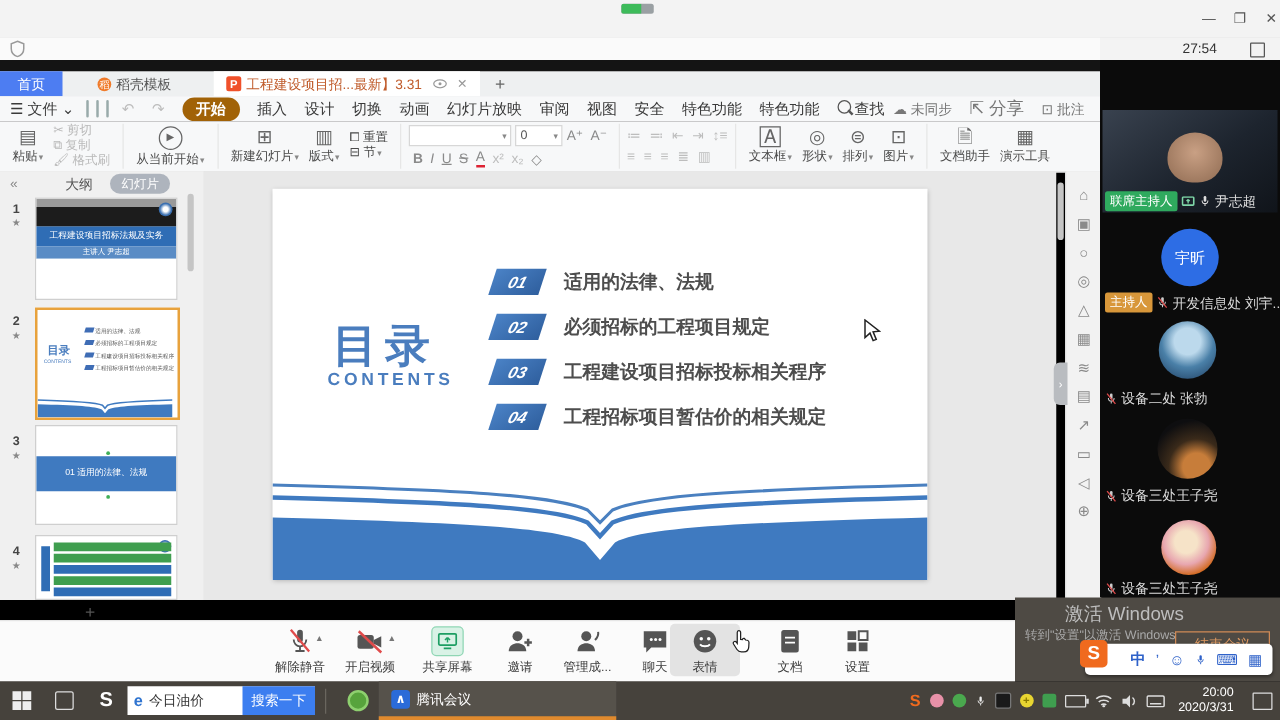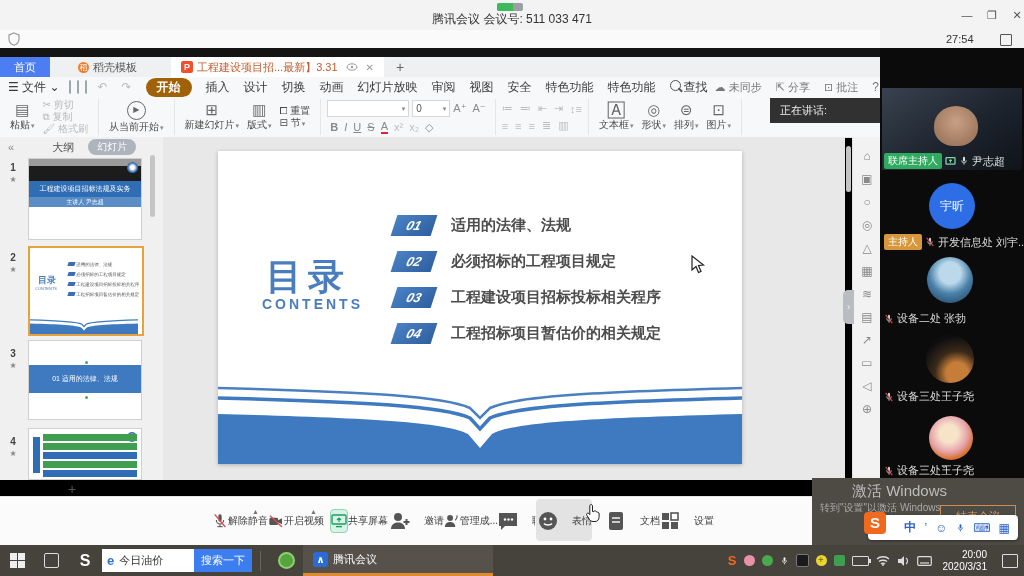--- a/index.html
+++ b/index.html
@@ -78,21 +78,21 @@
   .rstrip{left:852px;top:137px;width:28px;height:343px;background:#f2f2f2;border-left:1px solid #e0e0e0;}
   .rstrip .col{padding-top:12px;gap:9px;font-size:12px;color:#8a8a8a;}
   .handle{left:843px;top:290px;width:11px;height:34px;background:#b9bcc0;border-radius:5px 0 0 5px;color:#fff;font-size:9px;text-align:center;line-height:34px;}
 
   
   .notesbar{left:0;top:480px;width:845px;height:16px;background:#efefef;border-top:1px solid #ddd;font-size:11px;color:#666;display:flex;align-items:center;}
   .note-ico{width:11px;height:9px;border:1px solid #888;border-radius:1px;margin:0 5px 0 155px;}
 
   
   .mtoolbar{left:0;top:496px;width:812px;height:49px;background:#fbfbfb;border-top:1px solid #e6e6e6;}
-  .mbtn{position:absolute;top:499px;width:56px;height:42px;display:flex;flex-direction:row;align-items:center;justify-content:space-between;padding-top:2px;box-sizing:border-box;}
+  .mbtn{position:absolute;top:499px;width:56px;height:42px;display:flex;flex-direction:column;align-items:center;justify-content:space-between;padding-top:2px;box-sizing:border-box;}
   .mbtn .lbl{font-size:10px;color:#3c3c3c;white-space:nowrap;}
   .mbtn-hl{background:#e3e3e3;border-radius:4px;}
   .upcaret{position:absolute;font-size:7px;color:#777;}
 
   
   .sidebar{left:880px;top:48px;width:144px;height:430px;background:#0b0b0b;overflow:hidden;}
   .prow{position:absolute;left:884px;display:flex;align-items:center;gap:3px;color:#ddd;font-size:11px;white-space:nowrap;}
   .badge-g{background:#2faa5e;color:#fff;font-size:10px;padding:1px 4px;border-radius:2px;}
   .badge-o{background:#d8973a;color:#fff;font-size:10px;padding:1px 4px;border-radius:2px;}
   .av{position:absolute;border-radius:50%;}
@@ -134,21 +134,20 @@
 </style>
 </head>
 <body>
 
 <div id="stage">
 
   <div class="abs topbar"></div>
   <div class="abs signal">
       <i></i>
     </div>
-  <div class="abs topbar-title">腾讯会议 会议号: 511 033 471</div>
   <div class="abs winctl" style="left:958px;">—</div>
   <div class="abs winctl" style="left:983px;">❐</div>
   <div class="abs winctl" style="left:1008px;">✕</div>
 
   <div class="abs quickstrip">
     <svg class="abs" style="left:8px;top:2px;" width="12" height="14" viewBox="0 0 12 14">
       <path d="M6 1 L11 3 V7 C11 10.5 8.8 12.4 6 13.3 C3.2 12.4 1 10.5 1 7 V3 Z" fill="none" stroke="#9a9a9a" stroke-width="1.2"></path>
     </svg>
   </div>
   <div class="abs timer-strip"></div>
@@ -191,21 +190,21 @@
     <span class="mi">切换</span>
     <span class="mi">动画</span>
     <span class="mi">幻灯片放映</span>
     <span class="mi">审阅</span>
     <span class="mi">视图</span>
     <span class="mi">安全</span>
     <span class="mi">特色功能</span>
     <span class="mi">特色功能</span>
     <span class="mi"><span class="lens"></span><span>查找</span></span>
     <span class="mi" style="margin-left:auto;font-size:11px;color:#777;">☁ <span>未同步</span></span>
-    <span class="mi" style="font-size:11px;color:#777;">⇱ <span>分享</span></span>
+    <span class="mi" style="font-size:14px;color:#777;">⇱ <span>分享</span></span>
     <span class="mi" style="font-size:11px;color:#777;">⊡ <span>批注</span></span>
     <span class="mi" style="color:#777;">?</span>
     <span class="mi" style="color:#777;">⋮</span>
     <span class="mi" style="color:#777;margin-right:10px;">∧</span>
   </div>
 
   <div class="abs ribbon">
     <div class="rb-group">
       <div class="rb-big">
         <span class="g">▤</span>
@@ -287,25 +286,32 @@
       </div>
       <div class="rb-big">
         <span class="g">⊜</span>
           <span><span>排列</span><span class="caret">▾</span></span>
       </div>
       <div class="rb-big">
         <span class="g">⊡</span>
           <span><span>图片</span><span class="caret">▾</span></span>
       </div>
     </div>
-  </div>
-
-  <div class="abs speaking">
-      <span>正在讲话:</span>
-    </div>
+    <div class="rb-group" style="border-right:none;">
+      <div class="rb-big">
+        <span class="g">🗎</span>
+          <span>文档助手</span>
+      </div>
+      <div class="rb-big">
+        <span class="g">▦</span>
+          <span>演示工具</span>
+      </div>
+    </div>
+  </div>
+
 
   <div class="abs lpanel"></div>
   <div class="abs lp-head">
     <span style="margin-left:8px;color:#888;">«</span>
     <span style="margin-left:38px;">大纲</span>
     <span class="pill" style="margin-left:14px;">幻灯片</span>
   </div>
   <div class="abs scrollv" style="left:150px;top:155px;height:62px;"></div>
 
   <div class="abs tnum" style="top:162px;">1<br><span class="tstar">★</span></div>

